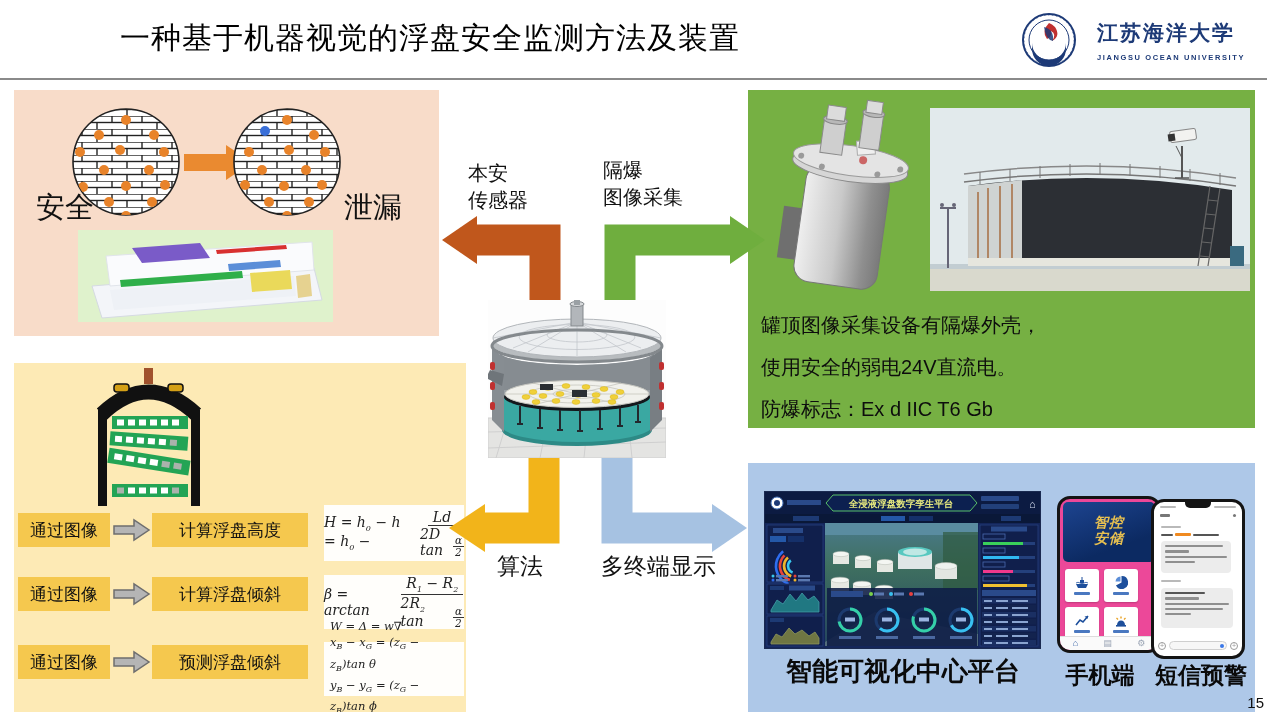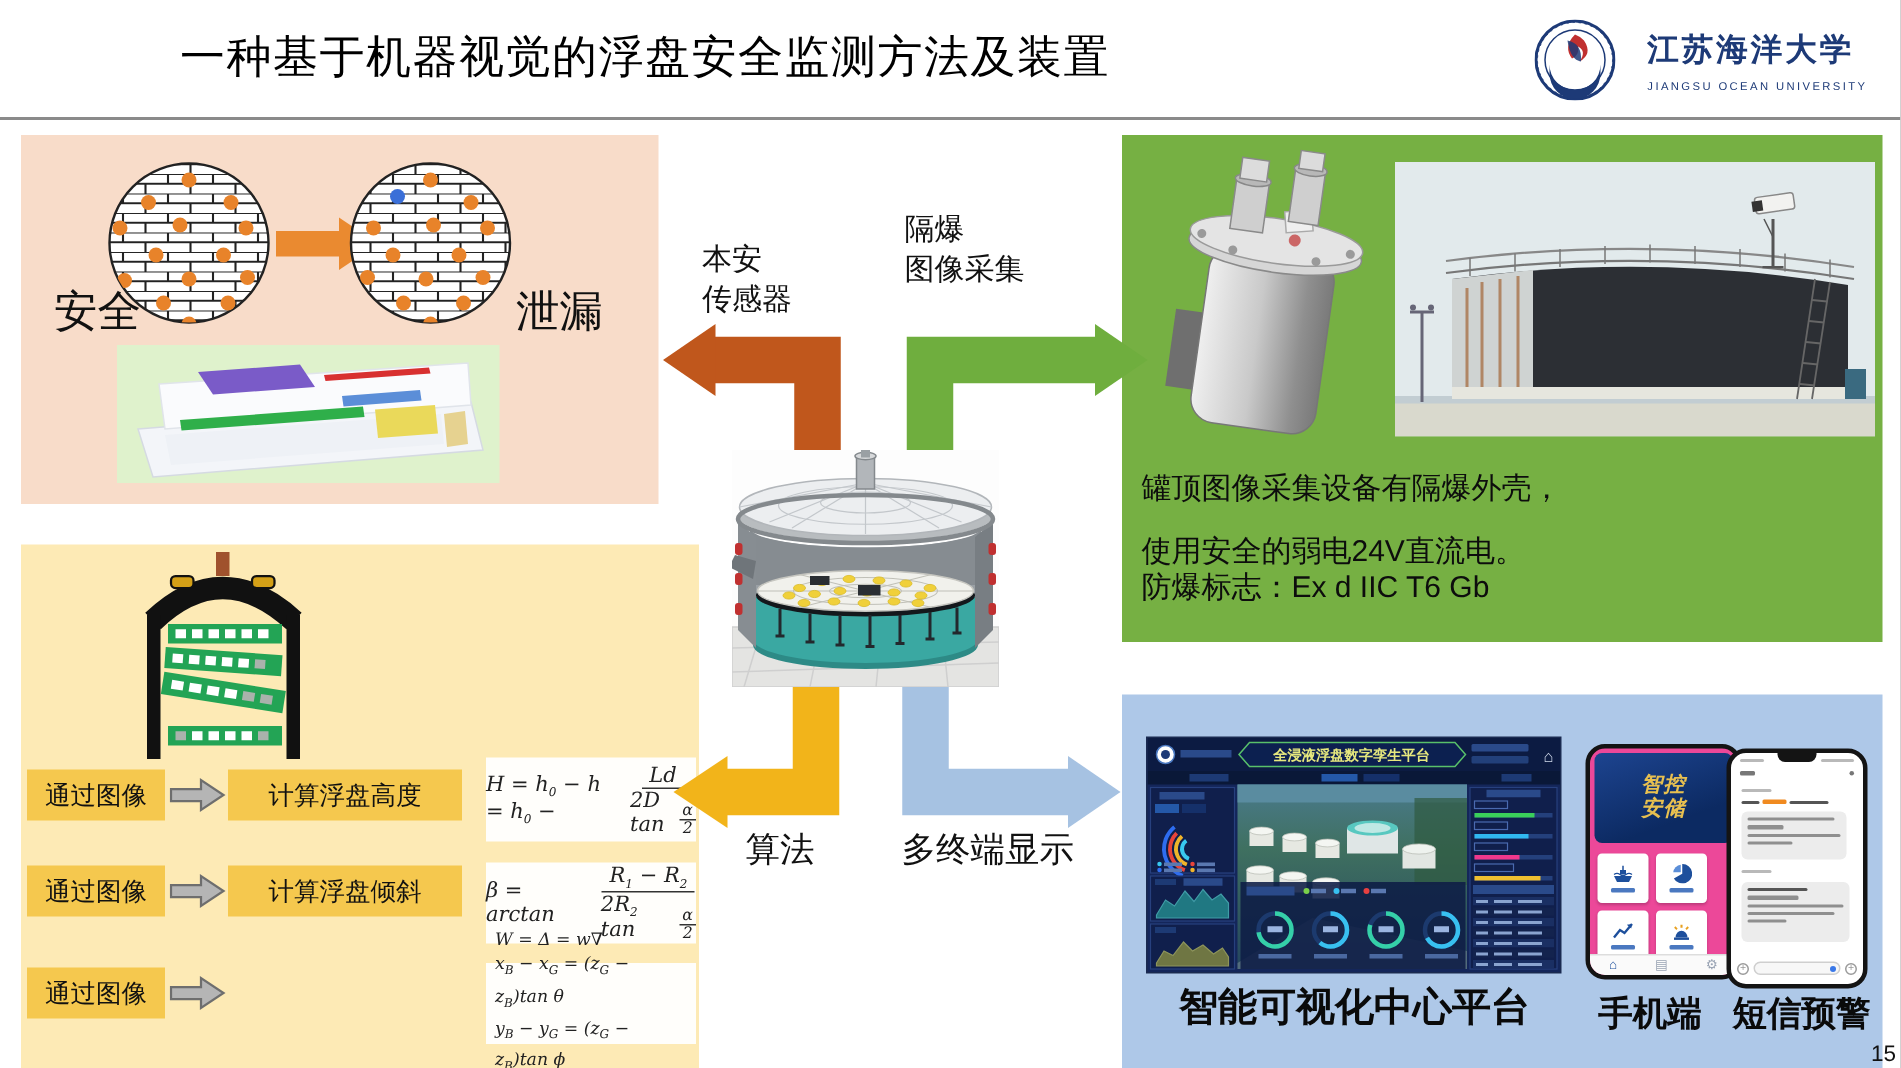--- a/index.html
+++ b/index.html
@@ -8,21 +8,21 @@
            font-family:"Liberation Sans", sans-serif; color:#000; }
   .abs { position:absolute; }
 
   
   .title { position:absolute; left:120px; top:18px; width:960px; text-align:left;
            font-size:30px; font-weight:normal; letter-spacing:1px; }
   .divider { position:absolute; left:0; right:0; top:78px; border-top:2px solid #8a8a8a; }
   .logo { position:absolute; right:22px; top:13px; display:flex; align-items:center; gap:21px; }
   .logo-texts { display:flex; flex-direction:column; }
   .logo-cn { font-family:"DejaVu Serif", serif; font-size:21px; font-weight:bold; color:#1d3a77; letter-spacing:2px; }
-  .logo-en { font-size:7.5px; font-weight:normal; color:#1d3a77; letter-spacing:1.6px; margin-top:6px; }
+  .logo-en { font-size:7.5px; font-weight:bold; color:#1d3a77; letter-spacing:1.6px; margin-top:6px; }
 
   
   .panel-leak { position:absolute; left:14px; top:90px; width:425px; height:246px; background:#f8dcc9; }
   .panel-explosion { position:absolute; left:748px; top:90px; width:507px; height:338px; background:#76b043; }
   .panel-algo { position:absolute; left:14px; top:363px; width:452px; height:349px; background:#fdeab5; }
   .panel-display { position:absolute; left:748px; top:463px; width:507px; height:249px; background:#aec8e8; }
 
   .leak-label { position:absolute; top:98px; font-size:29px; color:#111; }
   .exp-line { position:absolute; left:13px; font-size:20px; color:#0d0d0d; white-space:nowrap; }
 
@@ -267,21 +267,21 @@
       </g>
 
       <line x1="18" y1="100" x2="18" y2="160" stroke="#667" stroke-width="2"></line>
       <line x1="10" y1="100" x2="26" y2="100" stroke="#667" stroke-width="2"></line>
       <circle cx="12" cy="97" r="2" fill="#667"></circle>
         <circle cx="24" cy="97" r="2" fill="#667"></circle>
       <rect x="300" y="138" width="14" height="20" fill="#3a6a80"></rect>
     </svg>
     <div class="exp-line" style="top:222px;">罐顶图像采集设备有隔爆外壳，</div>
     <div class="exp-line" style="top:264px;">使用安全的弱电24V直流电。</div>
-    <div class="exp-line" style="top:288px;">防爆标志：Ex d IIC T6  Gb</div>
+    <div class="exp-line" style="top:306px;">防爆标志：Ex d IIC T6  Gb</div>
   </div>
 
   <div class="panel-algo">
 
     <svg class="abs" style="left:70px;top:5px;" width="130" height="140" viewBox="0 0 130 140">
       <rect x="60" y="0" width="9" height="16" fill="#a0522d"></rect>
       <path d="M18,46 Q64,2 112,46" fill="none" stroke="#111" stroke-width="15"></path>
       <rect x="14" y="42" width="9" height="96" fill="#111"></rect>
       <rect x="107" y="42" width="9" height="96" fill="#111"></rect>
       <rect x="30" y="16" width="15" height="8" rx="3" fill="#d4a017" stroke="#111" stroke-width="1.5"></rect>
@@ -346,20 +346,21 @@
       <svg class="parrow" width="38" height="24" viewBox="0 0 38 24">
         <polygon points="1,8 21,8 21,2 36,12 21,22 21,16 1,16" fill="#b5b5b5" stroke="#6e6e6e" stroke-width="1.5"></polygon>
       </svg>
       <div class="pbox pbox-res">计算浮盘倾斜</div>
     </div>
     <div class="prow" style="top:282px;">
       <div class="pbox pbox-src">通过图像</div>
       <svg class="parrow" width="38" height="24" viewBox="0 0 38 24">
         <polygon points="1,8 21,8 21,2 36,12 21,22 21,16 1,16" fill="#b5b5b5" stroke="#6e6e6e" stroke-width="1.5"></polygon>
       </svg>
+      <div class="pbox pbox-res">预测浮盘倾斜</div>
     </div>
 
     <div class="formula" style="top:142px;height:56px;">
       <span>H = h<sub>0</sub> − h = h<sub>0</sub> −</span>
       <span class="frac">
         <span class="num">Ld</span>
         <span class="den">
           <span>2D tan</span>
           <span class="sfrac">
               <span class="t">α</span>
@@ -774,21 +775,21 @@
       <rect x="83" y="4" width="12" height="22" fill="#b2b6ba" stroke="#84898d" stroke-width="1"></rect>
       <ellipse cx="89" cy="4" rx="7" ry="2.5" fill="#d6d8da" stroke="#84898d"></ellipse>
       <rect x="86" y="0" width="6" height="5" fill="#9aa0a4"></rect>
     </svg>
   </div>
 
   <div class="c-label" style="left:468px;top:160px;">
     <div>本安</div>
     <div>传感器</div>
   </div>
-  <div class="c-label" style="left:603px;top:140px;">
+  <div class="c-label" style="left:603px;top:157px;">
     <div>隔爆</div>
     <div>图像采集</div>
   </div>
   <div class="c-label-big" style="left:497px;top:551px;">算法</div>
   <div class="c-label-big" style="left:601px;top:551px;">多终端显示</div>
 
   <div class="page-num">15</div>
 </div>
 
 </body></html>

